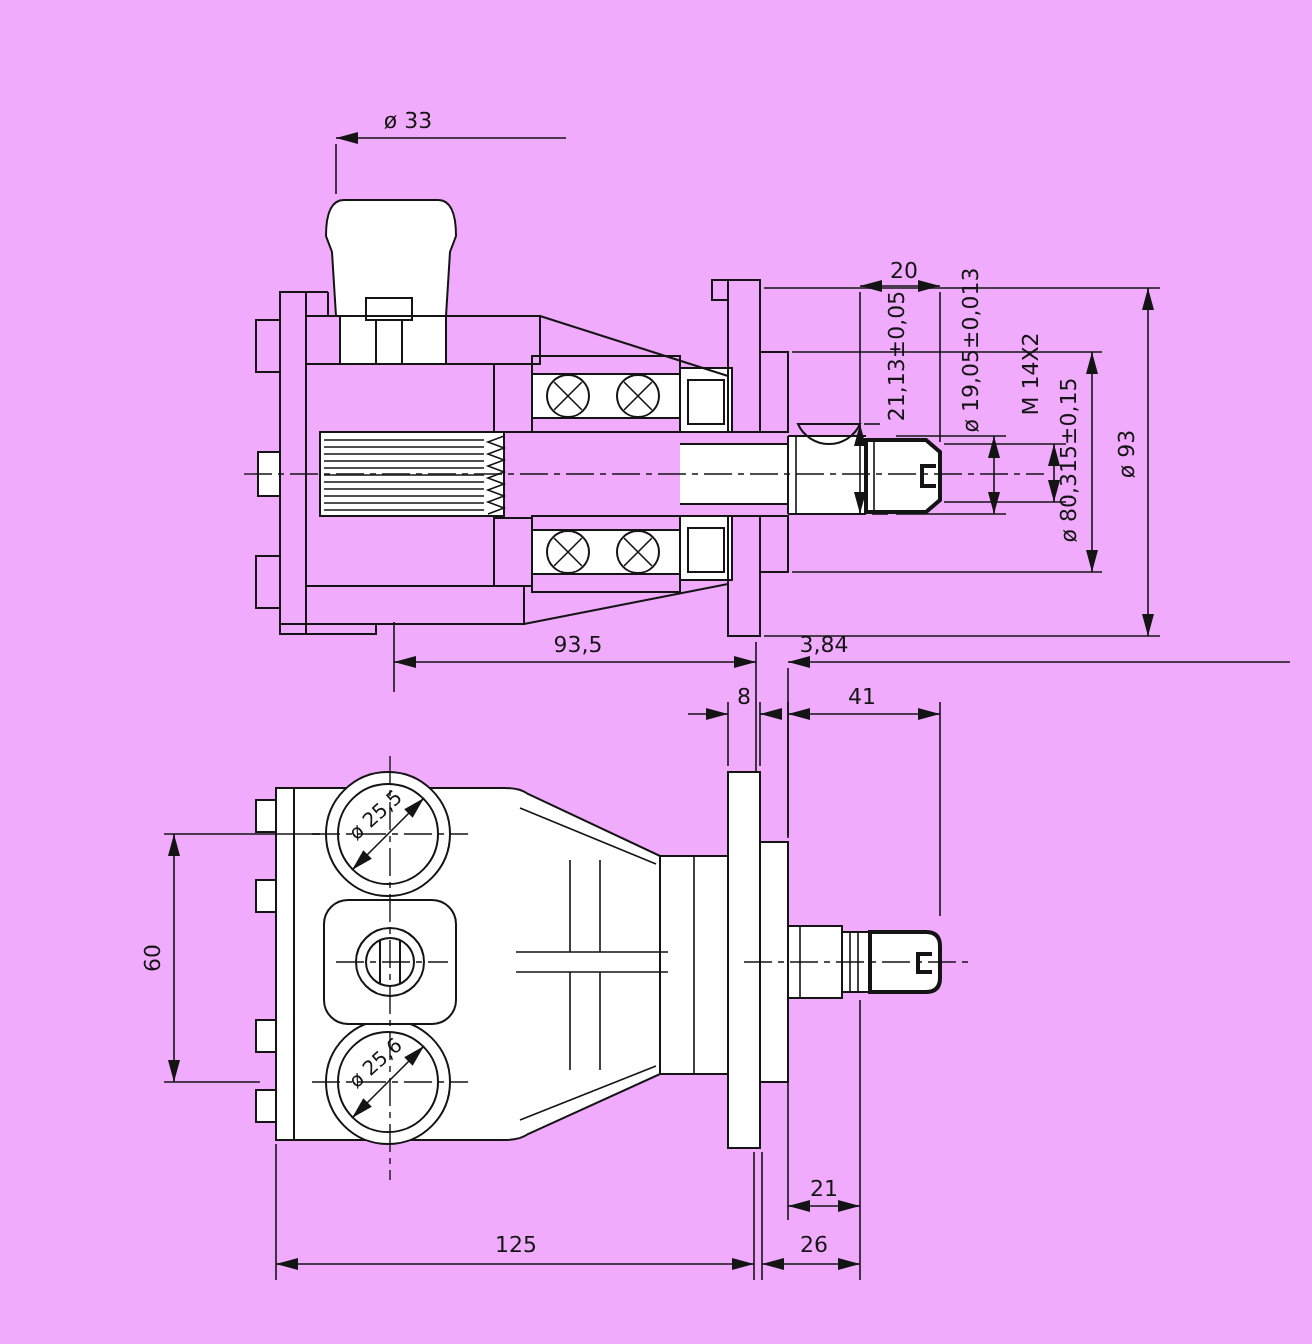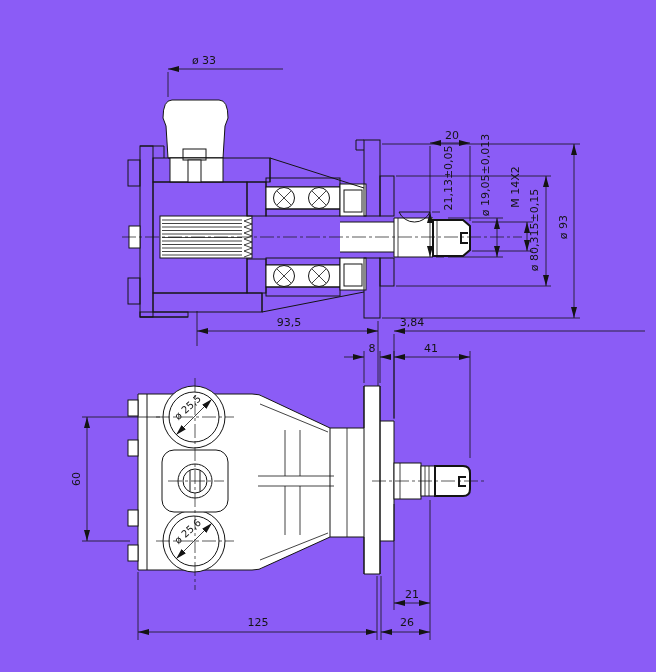--- a/index.html
+++ b/index.html
@@ -1,16 +1,16 @@
 <!DOCTYPE html>
 <html><head>
 <meta charset="utf-8">
 <style>
   html,body{margin:0;padding:0;background:#ffffff;}
-  .canvas{position:relative;width:656px;height:672px;background:#8b5cf6;overflow:hidden;}
+  .canvas{position:relative;width:656px;height:672px;background:#f0abfc;overflow:hidden;}
   svg{display:block;}
   .ln{stroke:#141414;stroke-width:1;fill:none;}
   .thin{stroke:#141414;stroke-width:0.8;fill:none;}
   .bold{stroke:#141414;stroke-width:2;fill:none;}
   .fw{fill:#ffffff;}
   .cl{stroke:#141414;stroke-width:0.7;fill:none;stroke-dasharray:14 3 3 3;}
   text.t{font-family:"DejaVu Sans",sans-serif;font-size:11px;fill:#141414;}
   text.ts{font-family:"DejaVu Sans",sans-serif;font-size:10px;fill:#141414;}
 </style>
 </head>

